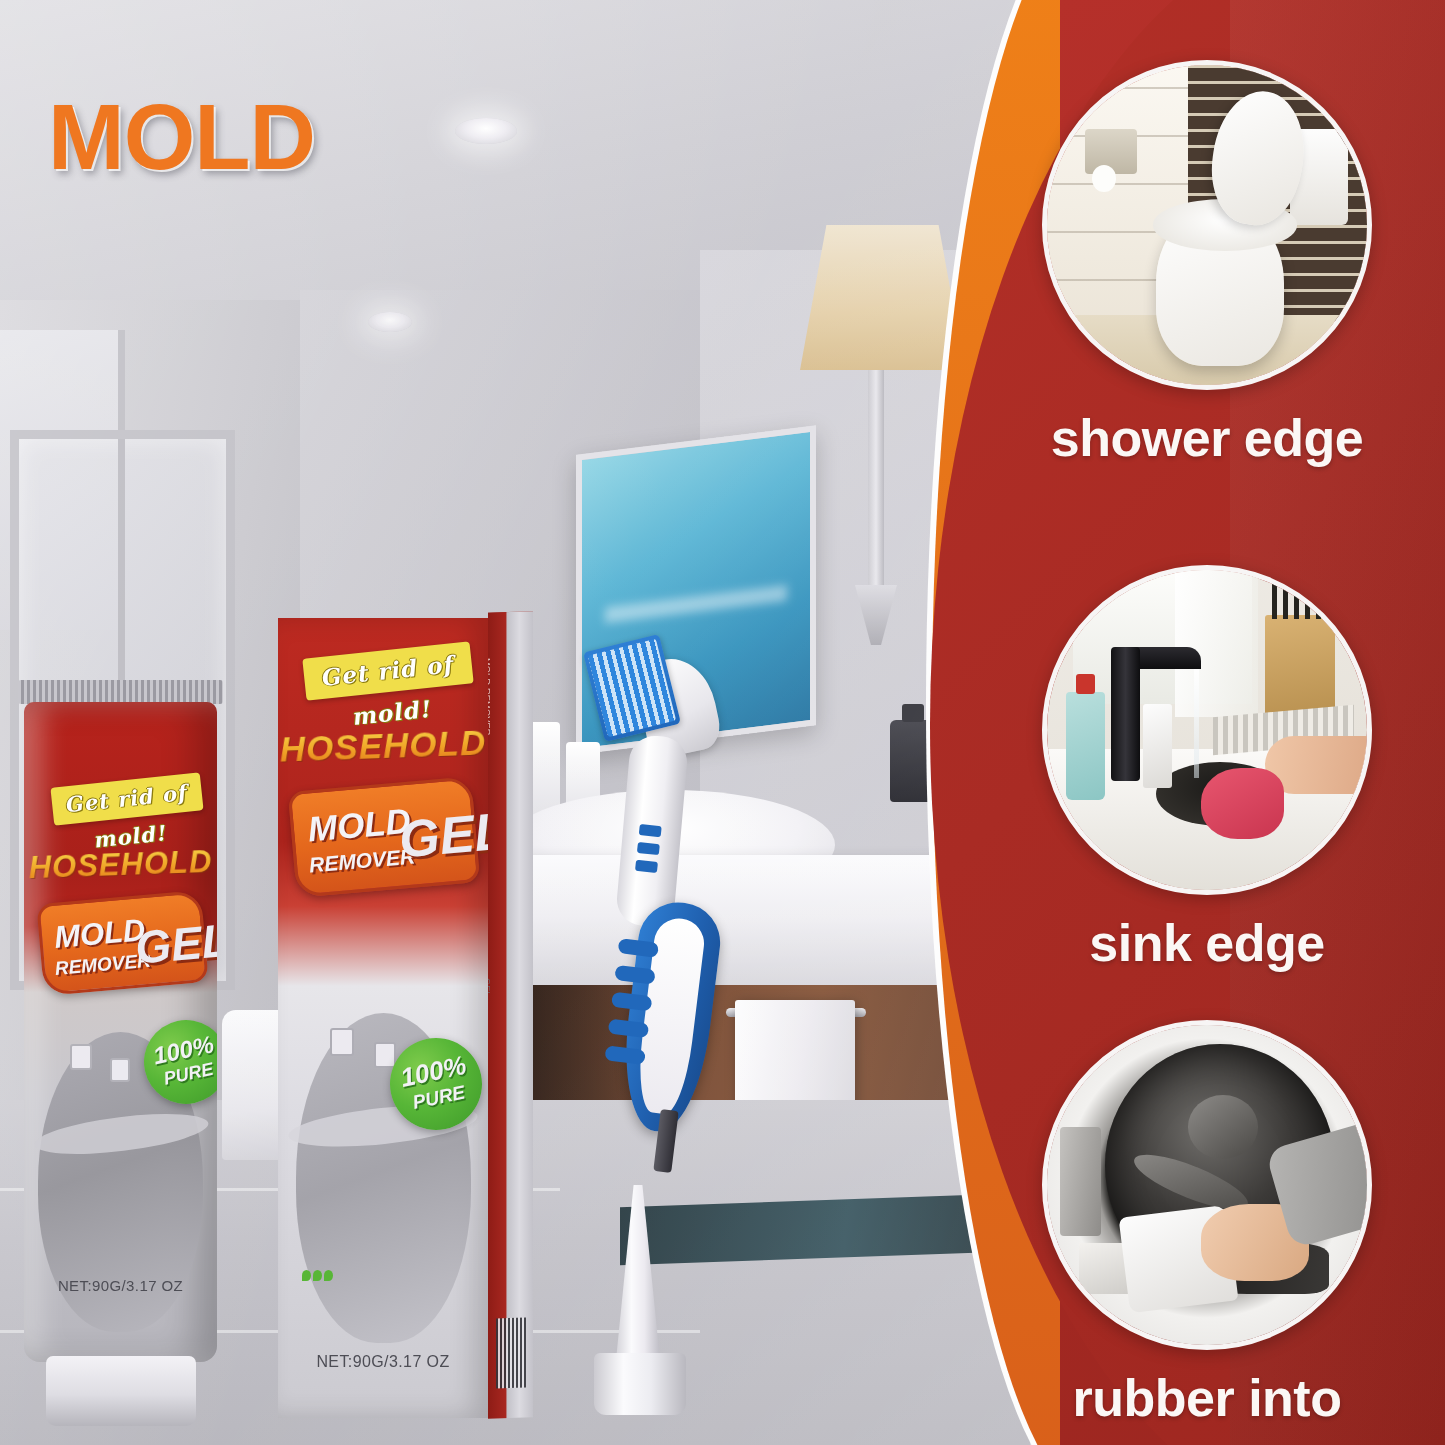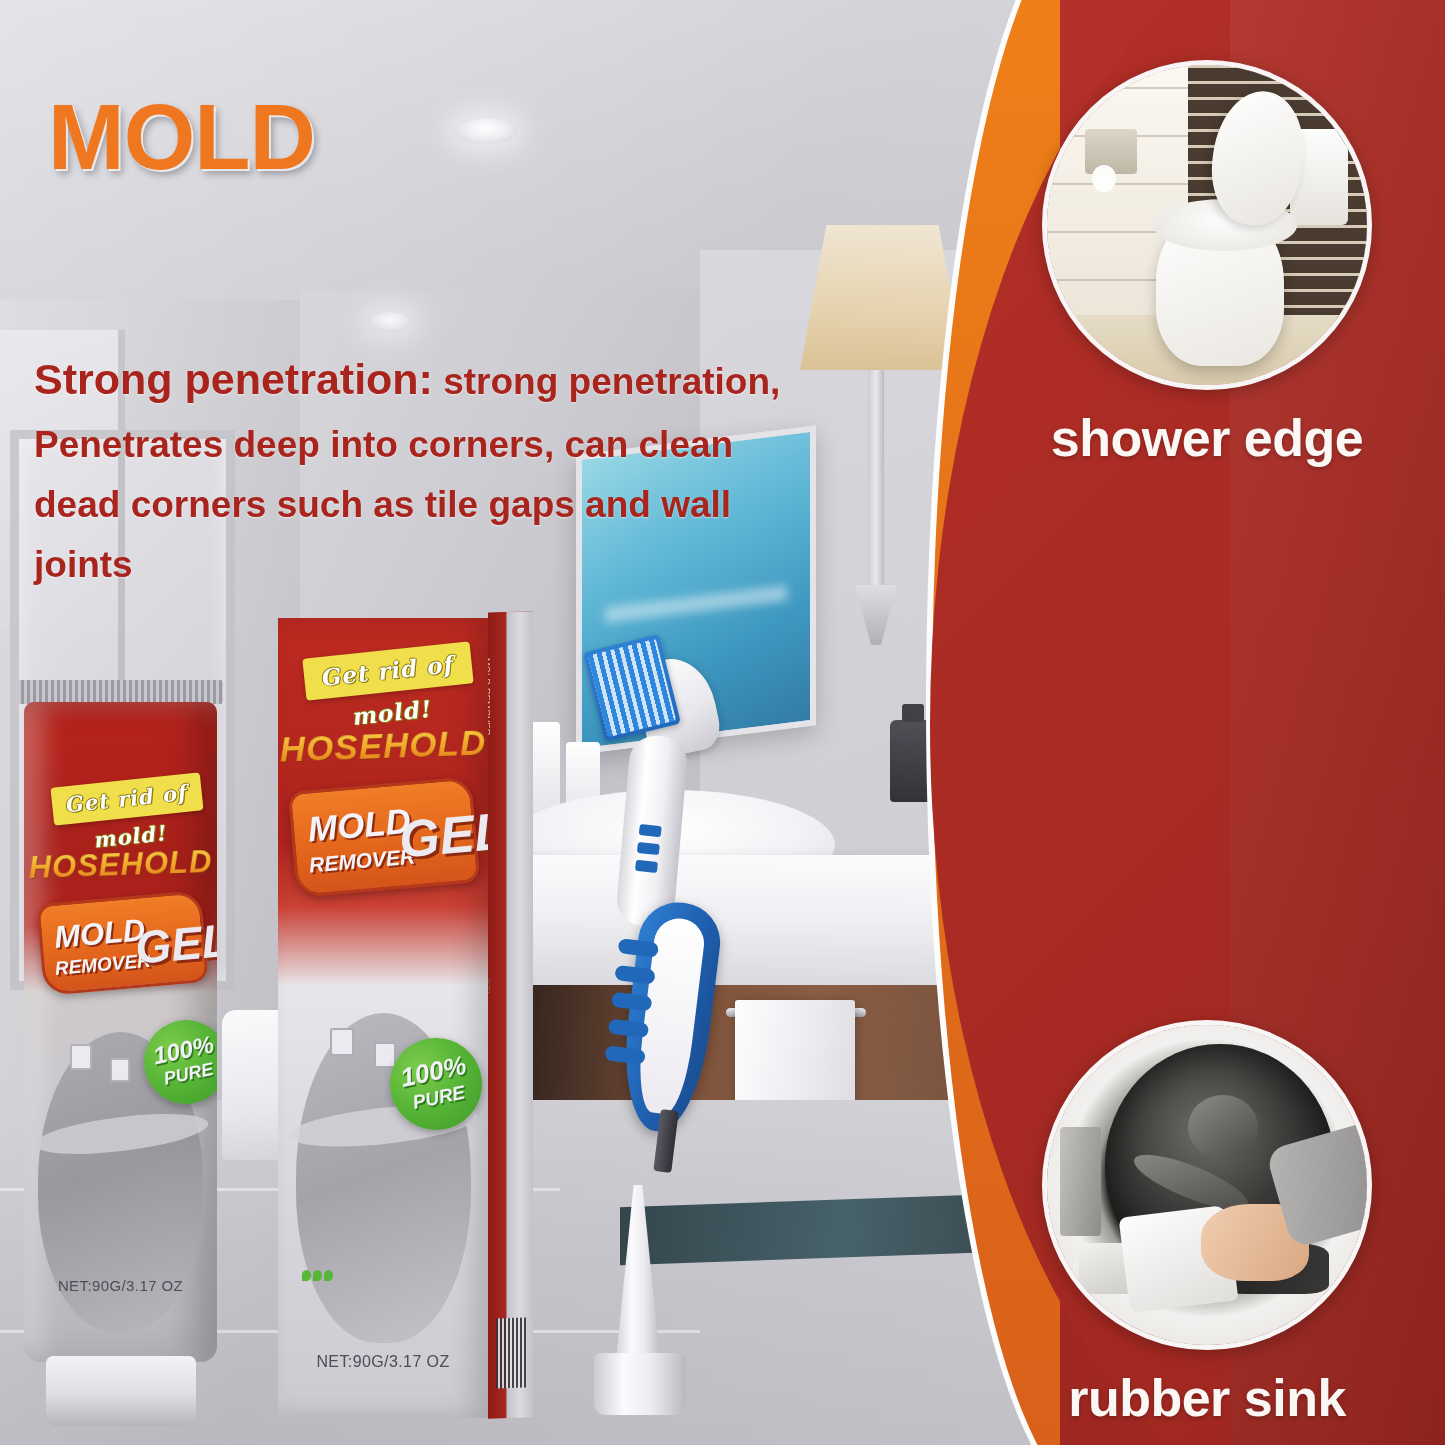--- a/index.html
+++ b/index.html
@@ -594,26 +594,20 @@
     <div class="bg-floor-line" style="left:0;top:1330px;width:700px;"></div>
     <div class="bg-tub"></div>
     <div class="bg-darkstrip"></div>
     <div class="bg-haze"></div>
   </div>
 
   <div class="title">
     <span class="l1">MOLD</span>
   </div>
 
-  <div class="body-text">
-    <span class="lead">Strong penetration:</span><span> strong penetration,</span><br>
-    <span>Penetrates deep into corners,  can clean</span><br>
-    <span>dead corners such as tile gaps and wall</span><br>
-    <span>joints</span>
-  </div>
 
   <div class="tube">
     <div class="tube-crimp"></div>
     <div class="tube-body">
       <div class="tube-lower-oval"></div>
       <div class="tube-wave"></div>
       <div class="tube-win" style="left:46px;top:342px;width:22px;height:26px;"></div>
       <div class="tube-win" style="left:86px;top:356px;width:20px;height:24px;"></div>
 
       <div class="lbl-banner" style="left:28px;top:78px;width:150px;height:38px;">
@@ -723,32 +717,52 @@
         <div class="p1-roll"></div>
         <div class="p1-tank"></div>
         <div class="p1-bowl"></div>
         <div class="p1-seat"></div>
         <div class="p1-lid"></div>
       </div>
     </div>
     <div class="circle-caption" style="top:352px;">shower edge</div>
   </div>
 
+  <div class="circle-card" style="left:1042px;top:565px;">
+    <div class="circle-photo">
+      <div class="p2">
+        <div class="p2-window"></div>
+        <div class="p2-curtain"></div>
+        <div class="p2-knives"></div>
+        <div class="p2-counter"></div>
+        <div class="p2-rack"></div>
+        <div class="p2-sink"></div>
+        <div class="p2-spout"></div>
+        <div class="p2-faucet"></div>
+        <div class="p2-water"></div>
+        <div class="p2-bottle"></div>
+        <div class="p2-soap"></div>
+        <div class="p2-arm"></div>
+        <div class="p2-glove"></div>
+      </div>
+    </div>
+    <div class="circle-caption" style="top:352px;">sink edge</div>
+  </div>
 
   <div class="circle-card" style="left:1042px;top:1020px;">
     <div class="circle-photo">
       <div class="p3">
         <div class="p3-door"></div>
         <div class="p3-drum"></div>
         <div class="p3-vane" style="left:44%;top:22%;width:22%;height:20%;"></div>
         <div class="p3-vane" style="left:26%;top:44%;width:38%;height:10%;transform:rotate(22deg);"></div>
         <div class="p3-hinge"></div>
         <div class="p3-label"></div>
         <div class="p3-gasket"></div>
         <div class="p3-cloth"></div>
         <div class="p3-hand"></div>
         <div class="p3-sleeve"></div>
       </div>
     </div>
-    <div class="circle-caption" style="top:352px;">rubber sink</div>
+    <div class="circle-caption" style="top:352px;">rubber into</div>
   </div>
 
 </div>
 
 </body></html>

